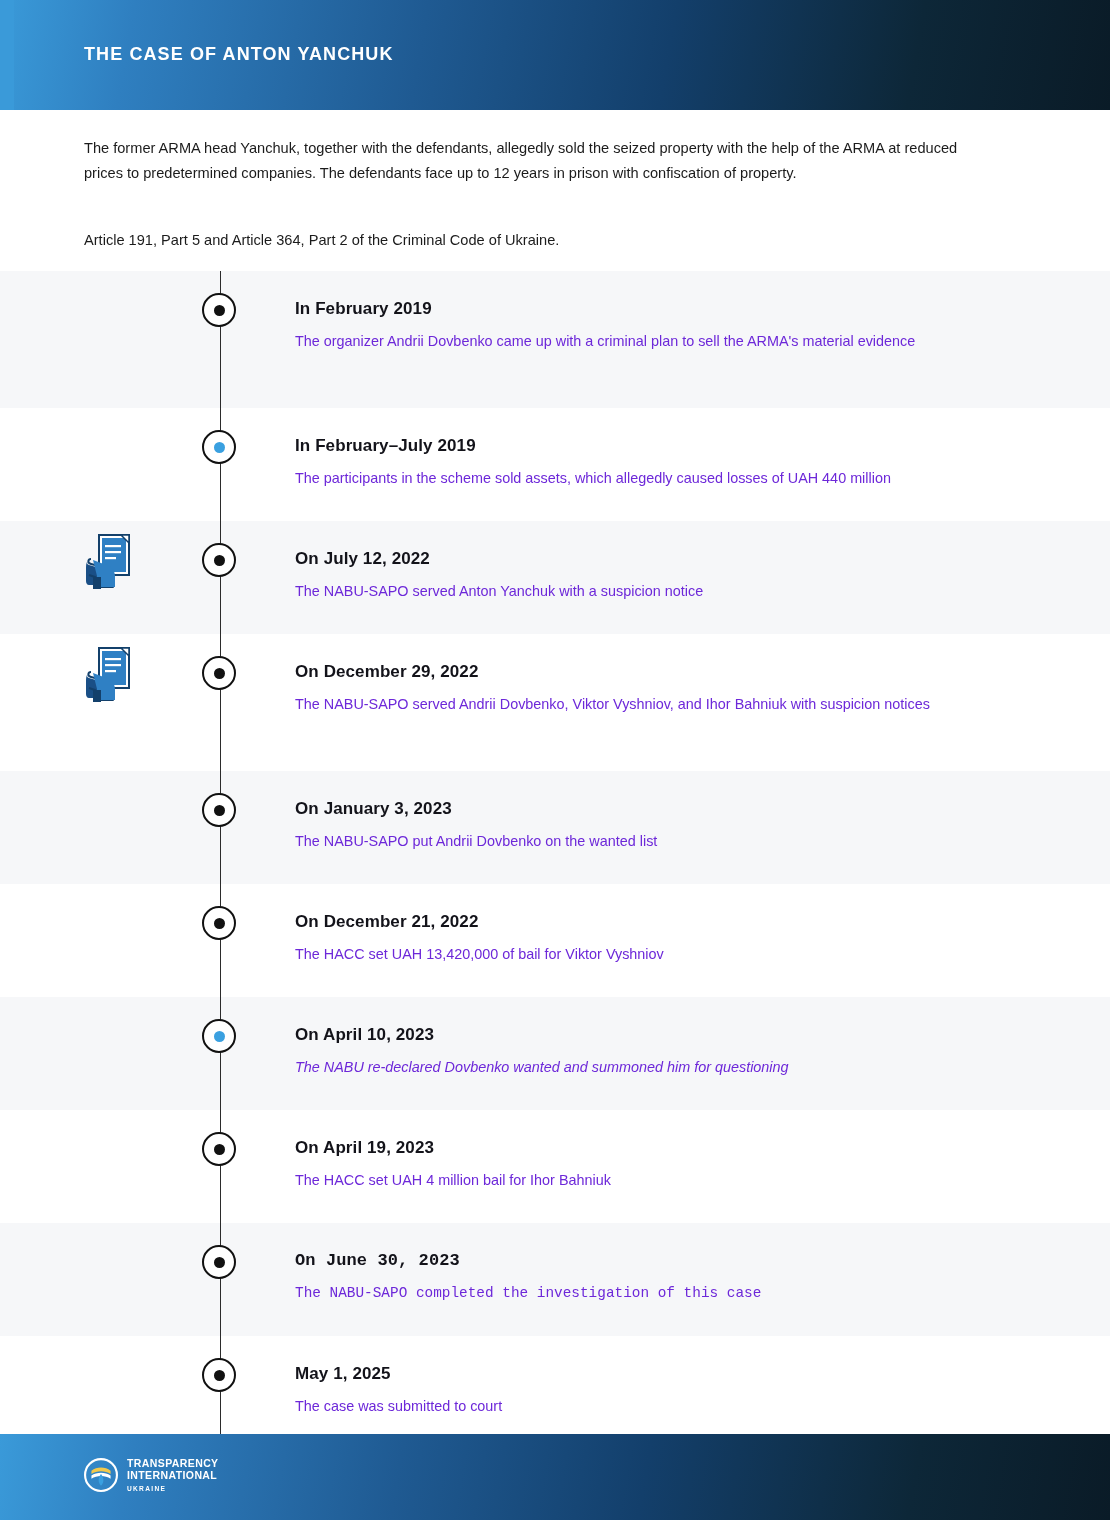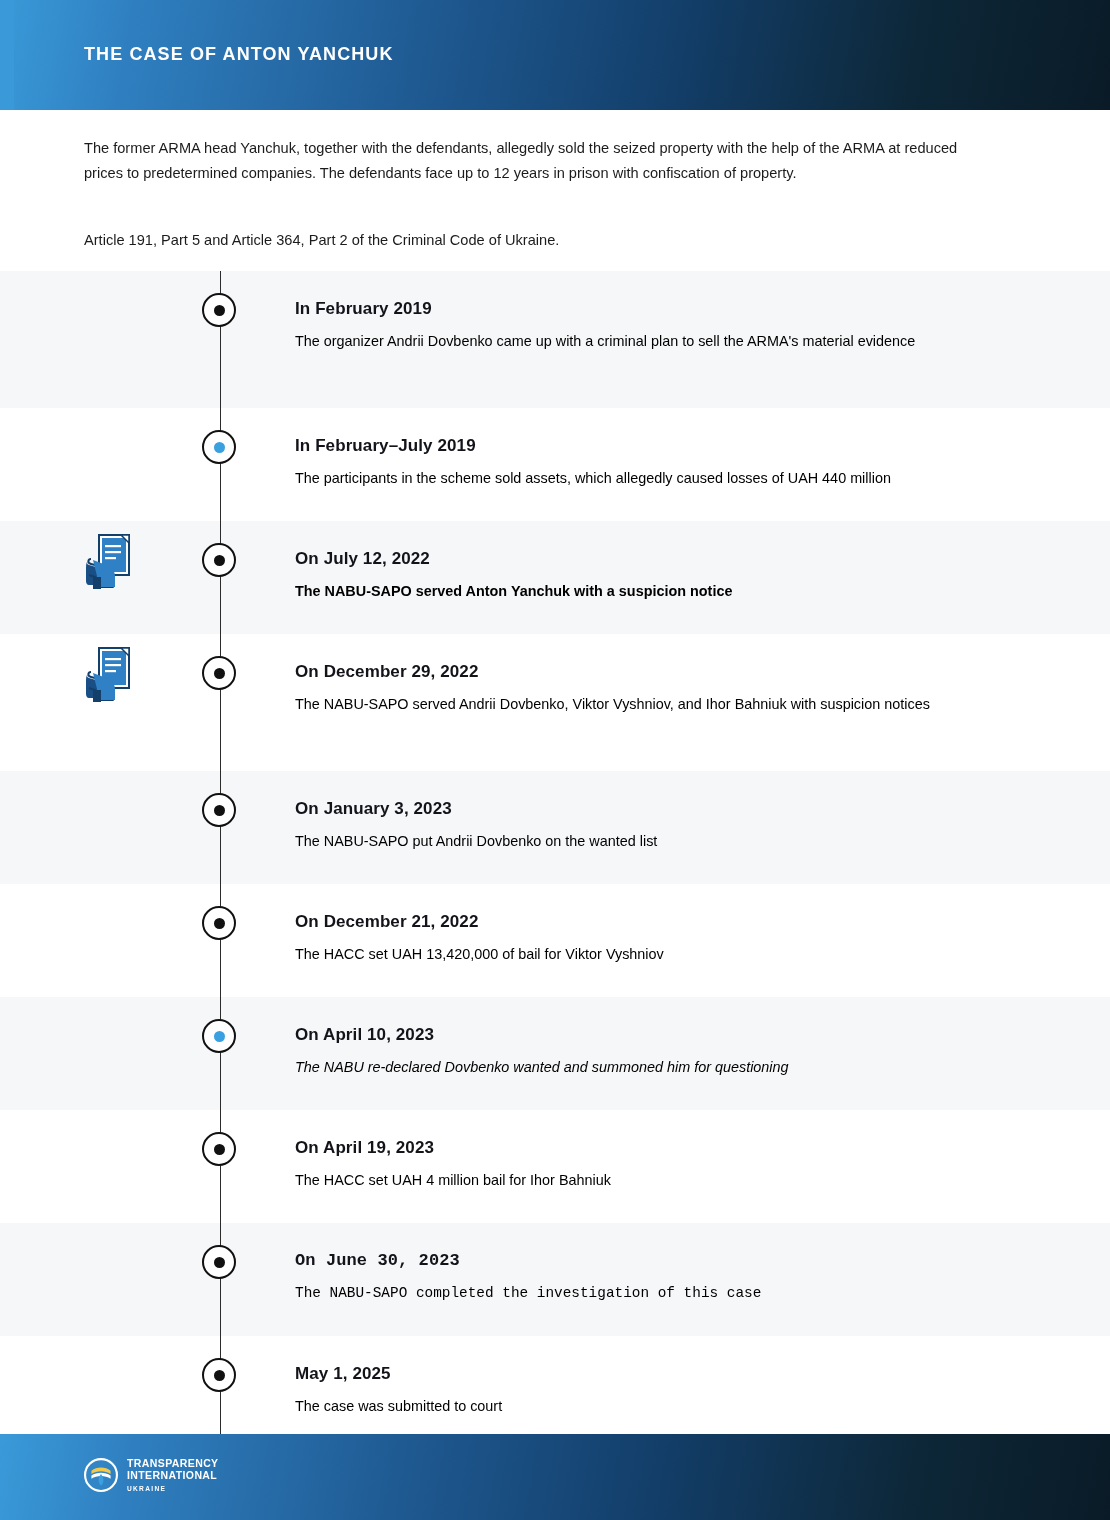--- a/index.html
+++ b/index.html
@@ -59,21 +59,21 @@
     background:#111111;
   }
   .dot.blue i{background:#3aa0e0;}
 
   .ev-title{
     position:absolute;left:295px;
     font-size:17px;font-weight:bold;color:#13131a;letter-spacing:.1px;
   }
   .ev-text{
     position:absolute;left:295px;width:700px;
-    font-size:14.4px;line-height:24px;color:#000000;
+    font-size:14.4px;line-height:24px;color:#6d28d9;
   }
 
   
   .doc-icon{position:absolute;left:85px;width:50px;height:56px;}
 
   
   .footer{
     position:absolute;left:0;bottom:0;width:1110px;height:86px;
     background:linear-gradient(100deg,#3a9ad9 0%,#2f7fc0 12%,#1f5a92 36%,#133f6b 58%,#0d2738 82%,#0a1b27 100%);
   }
@@ -128,21 +128,21 @@
       <path d="M36 2 L44 2 L44 10 Z" fill="#ffffff" stroke="#13406b" stroke-width="1.5"></path>
       <rect x="20" y="12" width="16" height="2.2" fill="#ffffff"></rect>
       <rect x="20" y="18" width="16" height="2.2" fill="#ffffff"></rect>
       <rect x="20" y="24" width="11" height="2.2" fill="#ffffff"></rect>
       <path d="M4 28 C2 28, 1 31, 4 32 L18 36 L18 52 L4 52 C2 52, 1 50, 1 48 L1 34 C1 30, 2 28, 4 28 Z" fill="#1a4f86"></path>
       <path d="M6 26 C3 26, 2 30, 6 31 L22 35 C26 36, 28 40, 28 44 L28 54 L10 54 L10 44 L4 42" fill="none" stroke="#13406b" stroke-width="2" stroke-linejoin="round"></path>
       <path d="M8 27 L24 33 C28 35, 30 39, 30 44 L30 54 L12 54 L12 43 Z" fill="#2f80c4"></path>
       <rect x="8" y="44" width="8" height="12" fill="#13406b"></rect>
     </svg></div>
         <div class="ev-title" style="top: 28px;">On July 12, 2022</div>
-        <div class="ev-text" style="top: 58px; font-weight: bold;">The NABU-SAPO served Anton Yanchuk with a suspicion notice</div>
+        <div class="ev-text" style="top: 58px;">The NABU-SAPO served Anton Yanchuk with a suspicion notice</div>
       </div>
       <div class="row plain" style="height: 137px;">
         <div class="axis"></div>
         <div class="dot" style="top: 22px;">
           <i></i>
         </div>
         <div class="doc-icon" style="top: 12px;">
     <svg viewBox="0 0 50 56">
       <rect x="14" y="2" width="30" height="40" fill="#ffffff" stroke="#13406b" stroke-width="2"></rect>
       <rect x="17" y="5" width="24" height="34" fill="#2f80c4"></rect>

